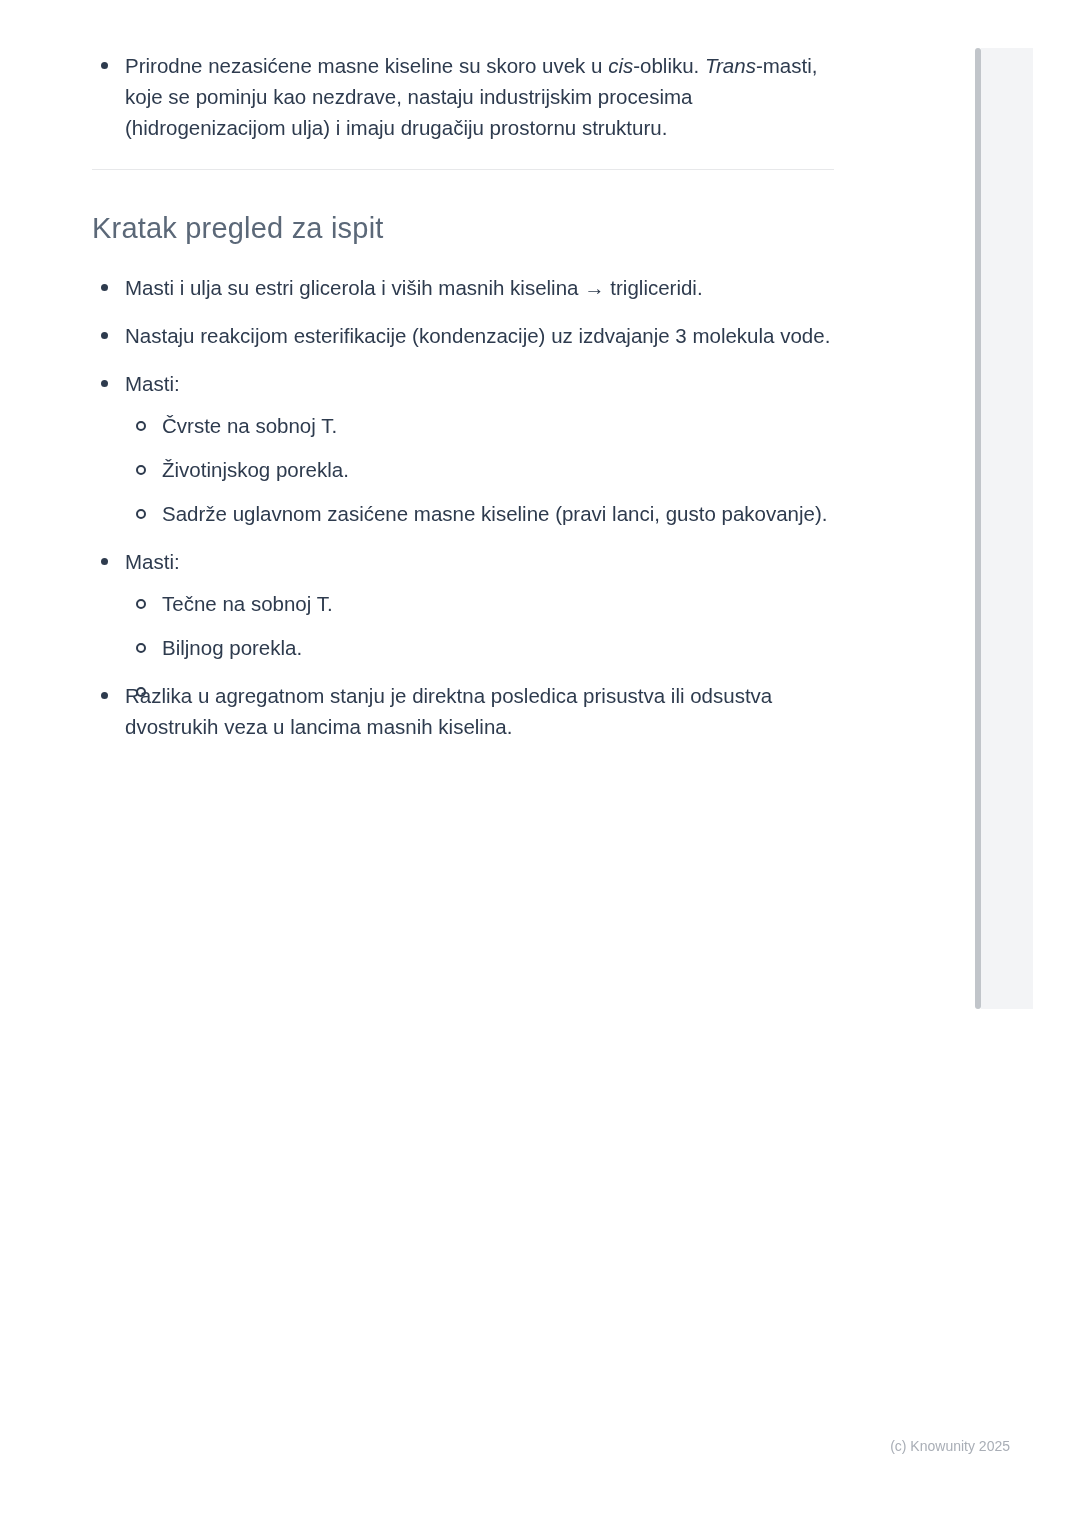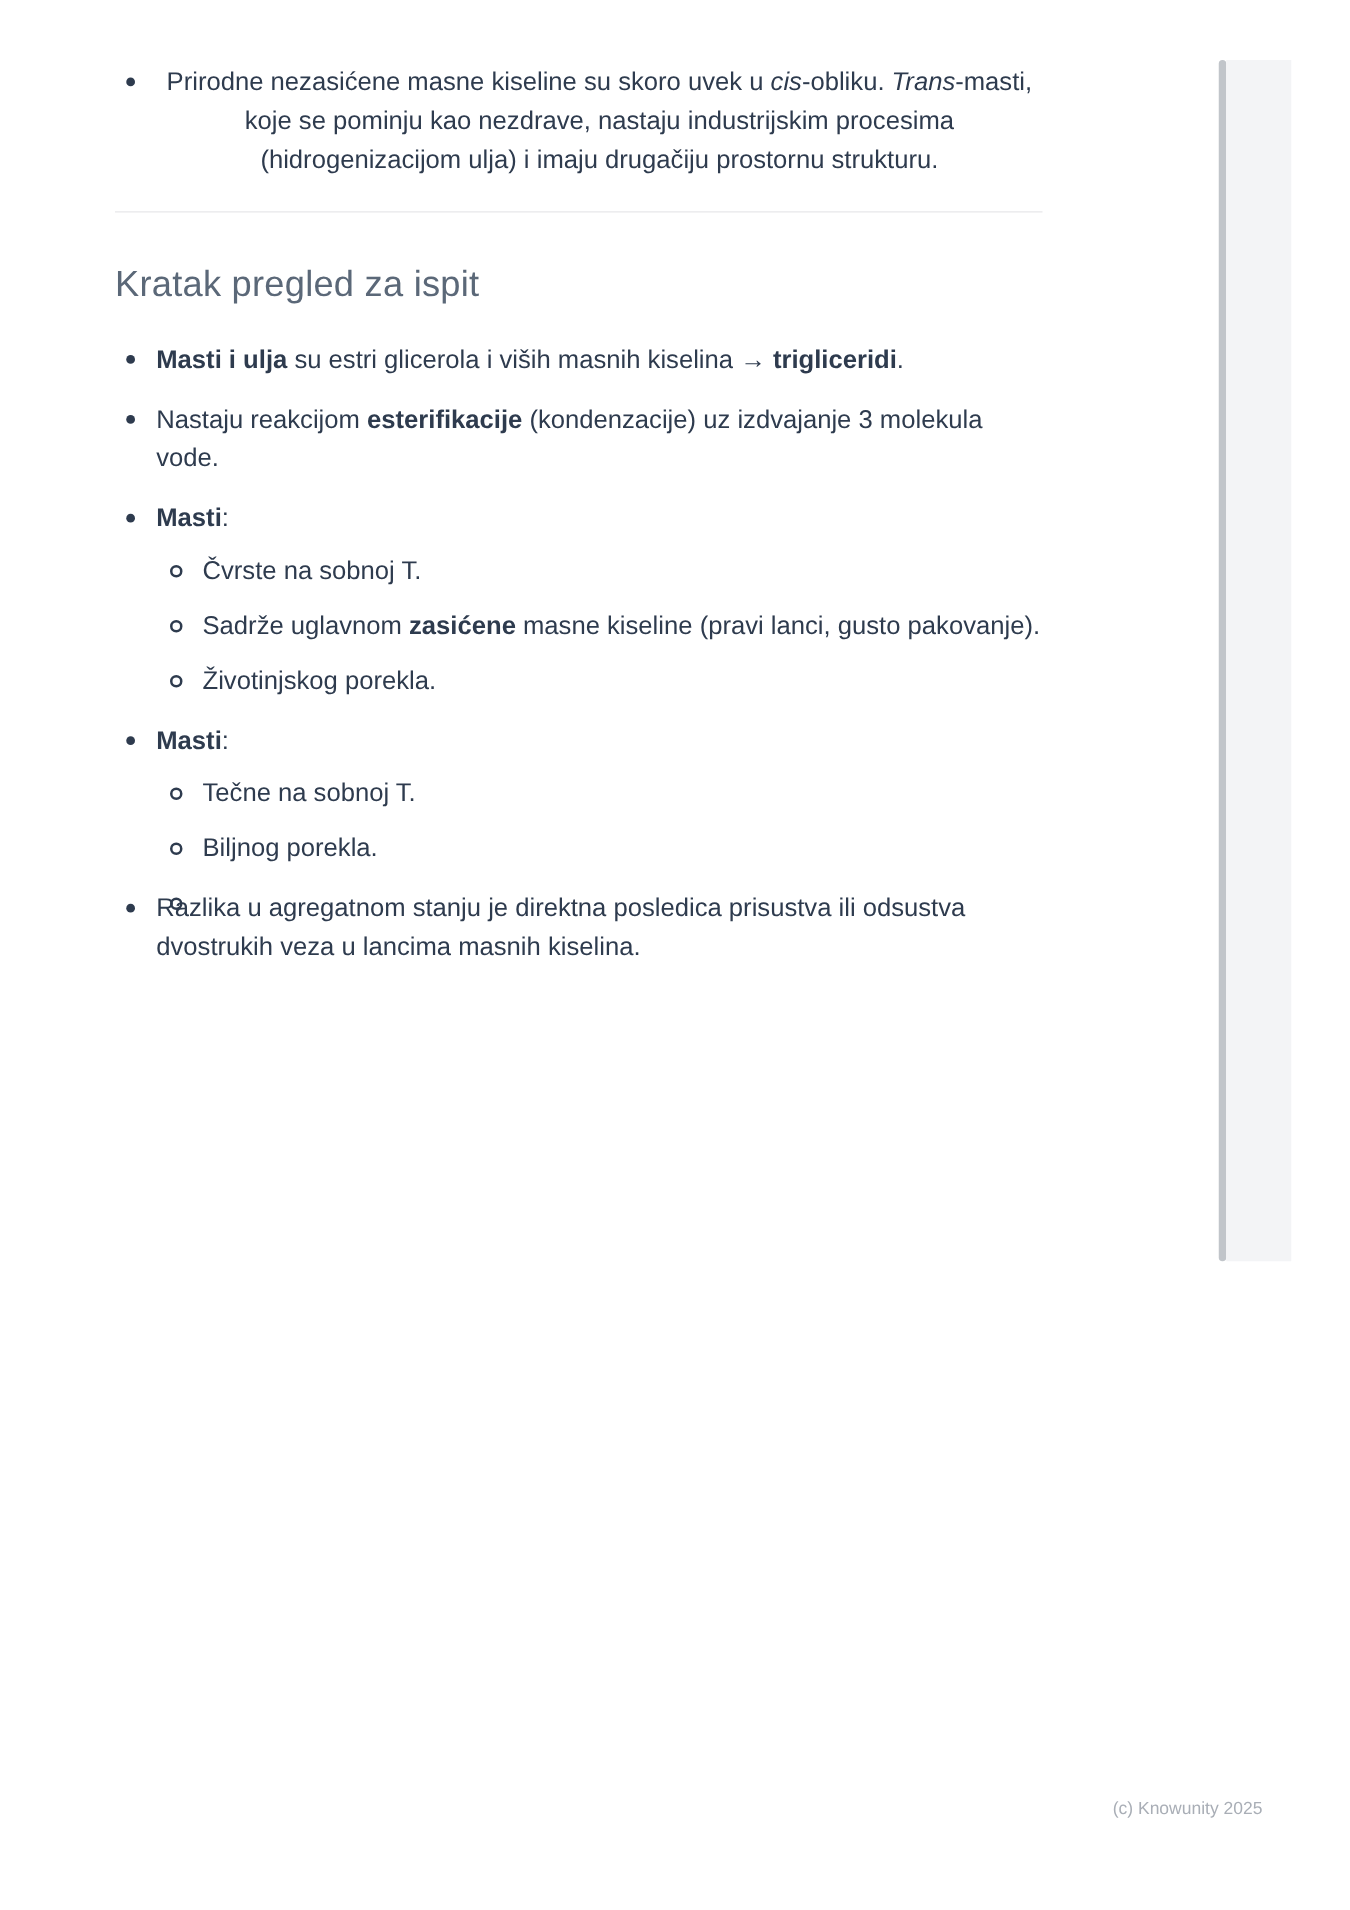--- a/index.html
+++ b/index.html
@@ -32,24 +32,24 @@
     position:absolute; left:9px; top:12px;
     width:7px; height:7px; border-radius:50%; background:var(--text);
   }
   ul.bullets.sub{ margin-top:11px; }
   ul.bullets.sub > li{ position:relative; padding-left:37px; margin-bottom:13px; }
   ul.bullets.sub > li > .marker-circle{
     position:absolute; left:11px; top:11px;
     width:10px; height:10px; border-radius:50%;
     border:2px solid var(--text); background:transparent;
   }
-  .seg-bold{ font-weight:700;margin-top:28px; }
+  .seg-bold{ font-weight:400;margin-top:28px; }
   .seg-italic{ font-style:italic; }
 
-  .intro-list{ margin-bottom:8px;text-align:center; }
+  .intro-list{ margin-bottom:8px; }
 
   hr.divider{
     border:none; border-top:1px solid var(--divider);
     margin:26px 0 0 0;
   }
   h1.heading{
     font-size:29px; font-weight:400; color:var(--heading);
     margin:41px 0 27px 0; line-height:34px;
     letter-spacing:0.2px;
   }
@@ -83,22 +83,22 @@
 
     <hr class="divider">
 
     <h1 class="heading">Kratak pregled za ispit</h1>
 
     <ul class="bullets top">
         <li><span class="marker-dot"></span><span><span class="seg-bold">Masti i ulja</span><span> su estri glicerola i viših masnih kiselina → </span><span class="seg-bold">trigliceridi</span><span>.</span></span></li>
         <li><span class="marker-dot"></span><span><span>Nastaju reakcijom </span><span class="seg-bold">esterifikacije</span><span> (kondenzacije) uz izdvajanje 3 molekula vode.</span></span></li>
         <li><span class="marker-dot"></span><span><span class="seg-bold">Masti</span><span>:</span></span><ul class="bullets sub">
             <li><span class="marker-circle"></span><span><span>Čvrste na sobnoj T.</span></span></li>
+            <li><span class="marker-circle"></span><span><span>Životinjskog porekla.</span></span></li>
             <li><span class="marker-circle"></span><span><span>Sadrže uglavnom </span><span class="seg-bold">zasićene</span><span> masne kiseline (pravi lanci, gusto pakovanje).</span></span></li>
-            <li><span class="marker-circle"></span><span><span>Životinjskog porekla.</span></span></li>
           </ul></li>
         <li><span class="marker-dot"></span><span><span class="seg-bold">Masti</span><span>:</span></span><ul class="bullets sub">
             <li><span class="marker-circle"></span><span><span>Tečne na sobnoj T.</span></span></li>
             <li><span class="marker-circle"></span><span><span>Biljnog porekla.</span></span></li>
             <li><span class="marker-circle"></span></li>
           </ul></li>
         <li><span class="marker-dot"></span><span><span>Razlika u agregatnom stanju je direktna posledica prisustva ili odsustva dvostrukih veza u lancima masnih kiselina.</span></span></li>
       </ul>
   </main>
 

